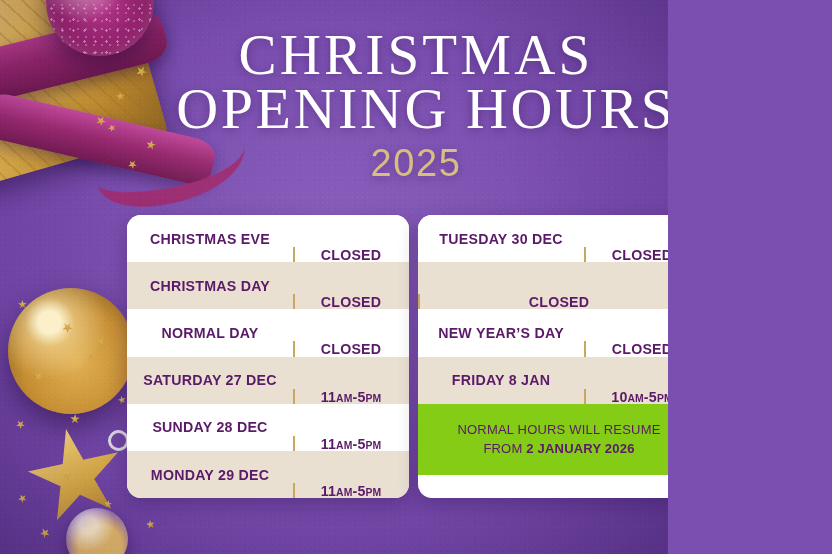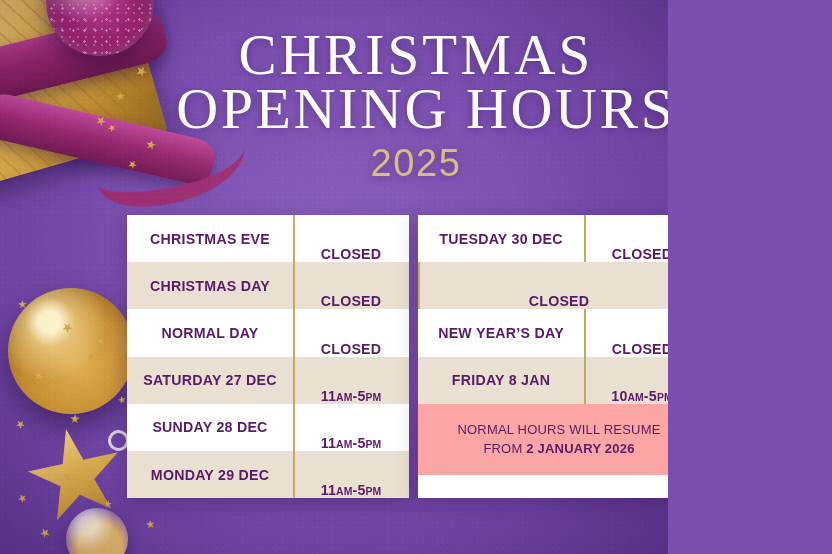--- a/index.html
+++ b/index.html
@@ -242,20 +242,21 @@
     color:#D8BE80;
     text-shadow:0 2px 8px rgba(44,12,72,.35);
   }
 
   
   .panel{
     position:absolute;
     background:#FFFFFF;
     box-shadow:0 6px 20px rgba(36,10,62,.30);
     overflow:hidden;
+    border-radius:14px;
   }
   .panel-left{left:127px;top:215px;width:282px;height:283px;}
   .panel-right{left:418px;top:215px;width:282px;height:283px;}
 
   .row{
     display:flex;
     height:47.2px;
     align-items:stretch;
     position:relative;
   }
@@ -268,41 +269,42 @@
     color:#5B1A68;
     font-weight:bold;
     font-size:14.2px;
     letter-spacing:.25px;
     text-align:center;
     padding:0 4px;
     box-sizing:border-box;
   }
   .cell-hours{
     flex:1 1 auto;
-    display:flex;align-items:flex-end;justify-content:center;
+    display:flex;align-items:flex-start;justify-content:center;
     color:#5B1A68;
     font-weight:bold;
     font-size:14.2px;
     letter-spacing:.2px;
     text-align:center;
     padding:0 0;
     box-sizing:border-box;
     position:relative;
+    margin-top:32px;
   }
   .cell-hours::before{
     content:"";position:absolute;left:0;top:0;bottom:0;width:1.6px;
     background:#C9A75C;
   }
   .hours-time{white-space:nowrap;}
   .hours-time .mer{font-size:10.4px;letter-spacing:.1px;}
 
   .note{
     height:71px;
     display:flex;flex-direction:column;align-items:center;justify-content:center;
-    background:#fca5a5;
+    background:#84cc16;
     color:#5B1A68;
     font-size:13px;
     letter-spacing:.2px;
     line-height:19px;
     text-align:center;
     padding:0 26px;
     box-sizing:border-box;
   }
   .note b{font-weight:bold;}
 </style>

